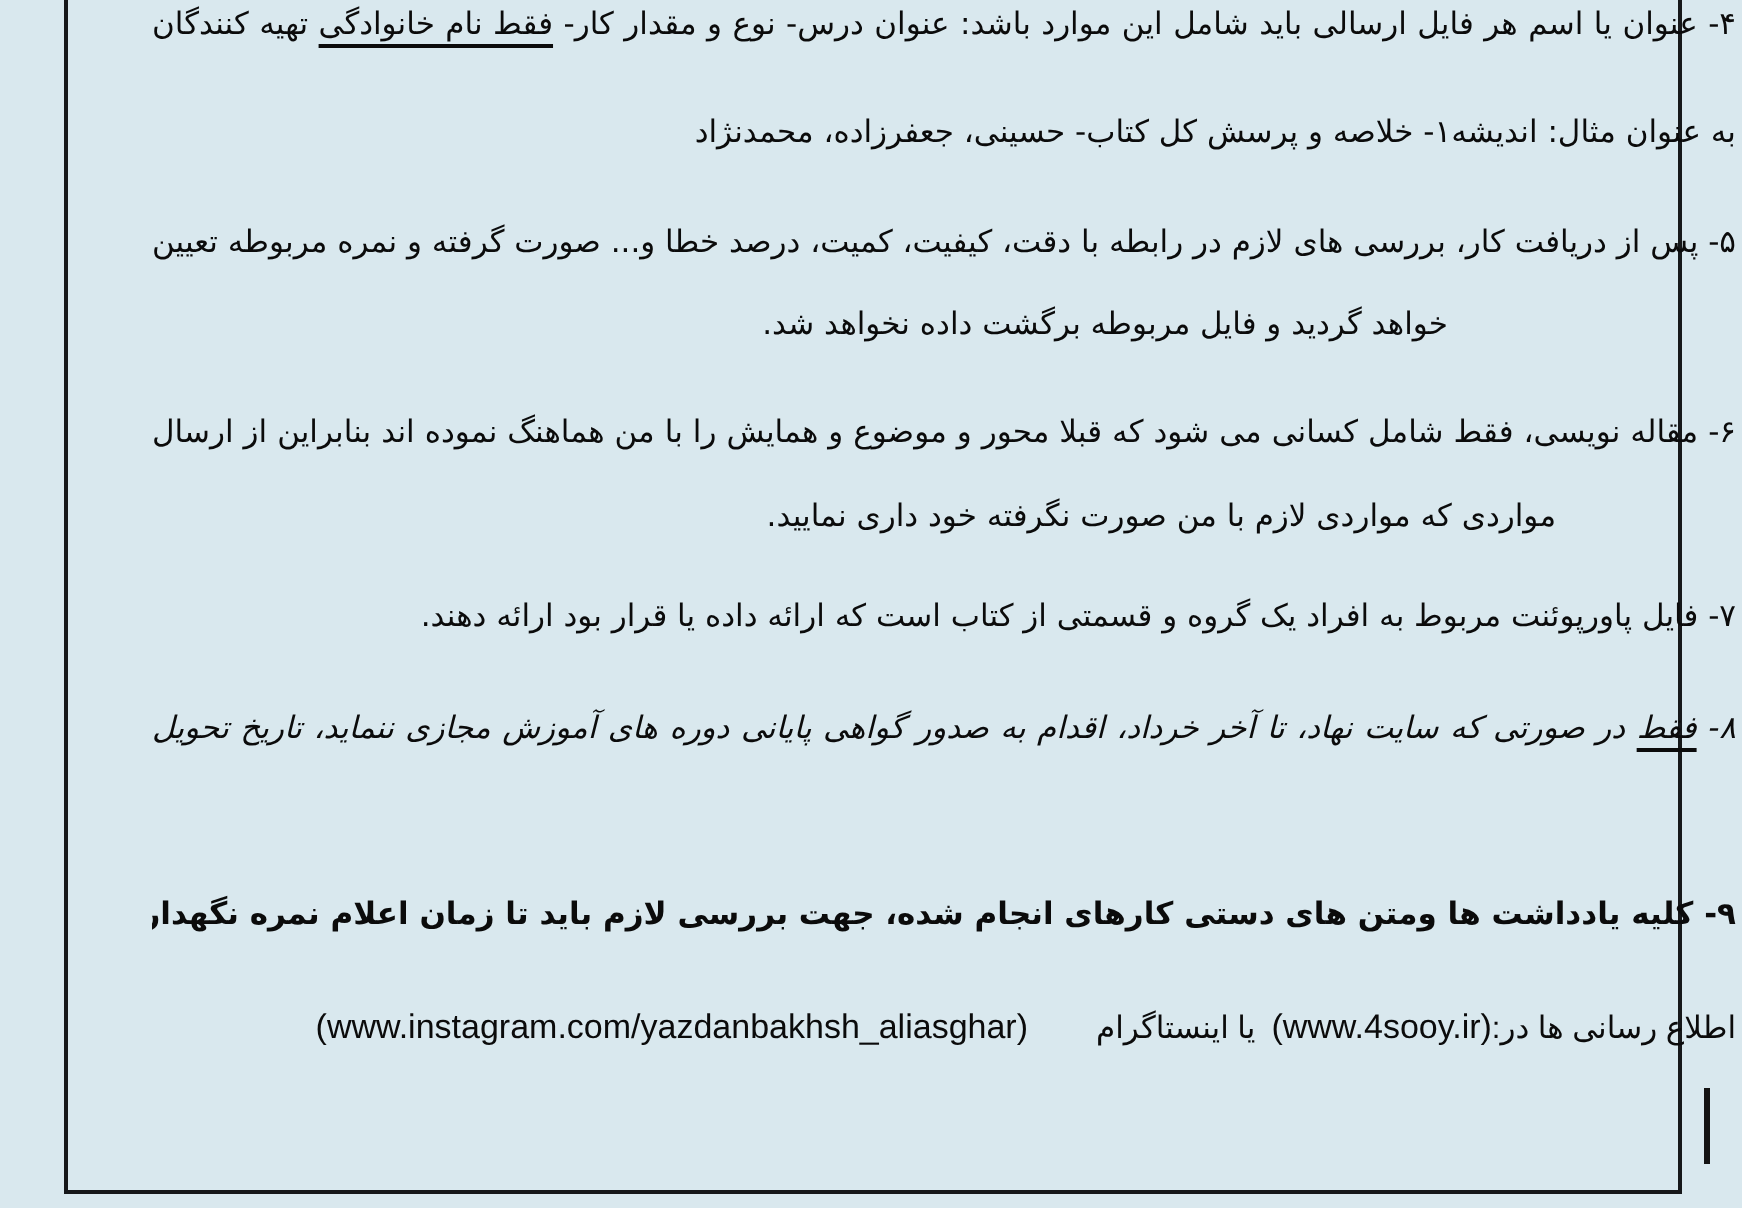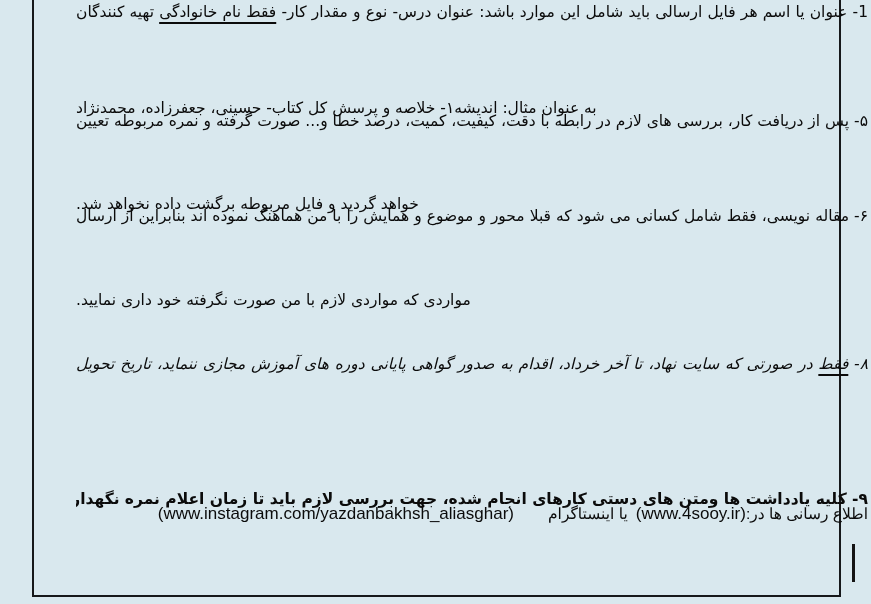--- a/index.html
+++ b/index.html
@@ -27,21 +27,21 @@
     left:42px;
     width:792px;
     height:32px;
     line-height:30px;
     font-size:15.5px;
     direction:rtl;
     overflow:hidden;
     white-space:normal;
   }
   .line.full{ text-align:justify; text-align-last:justify; }
-  .line.end{ text-align:left; white-space:nowrap;margin-top:42px; }
+  .line.end{ text-align:right; white-space:nowrap; }
   .u{
     text-decoration:underline;
     text-decoration-thickness:1.5px;
     text-underline-offset:5px;
   }
   
   .footer-line{
     position:absolute;
     left:42px;
     width:792px;
@@ -74,29 +74,30 @@
     left:818px;top:548px;
     width:3px;height:38px;
     background:#141414;
   }
 </style>
 </head>
 <body>
 
 <div class="frame">
 
-  <div class="line full" style="top:1px;"><span>1- عنوان یا اسم هر فایل ارسالی باید شامل این موارد باشد:  عنوان درس- نوع و مقدار کار- </span><span class="u">فقط نام خانوادگی</span><span> تهیه کنندگان</span></div>
+  <div class="line full" style="top:1px;"><span>۴- عنوان یا اسم هر فایل ارسالی باید شامل این موارد باشد:  عنوان درس- نوع و مقدار کار- </span><span class="u">فقط نام خانوادگی</span><span> تهیه کنندگان</span></div>
   <div class="line end" style="top:55px;">به عنوان مثال: اندیشه۱- خلاصه و پرسش کل کتاب- حسینی، جعفرزاده، محمدنژاد</div>
 
   <div class="line full" style="top:110px;">۵- پس از دریافت کار، بررسی های لازم در رابطه با دقت، کیفیت، کمیت، درصد خطا و... صورت گرفته و نمره مربوطه تعیین</div>
   <div class="line end" style="top:151px; padding-left:0; width:648px;">خواهد گردید و فایل مربوطه برگشت داده نخواهد شد.</div>
 
   <div class="line full" style="top:205px;">۶- مقاله نویسی، فقط شامل کسانی می شود که قبلا محور و موضوع و همایش را با من هماهنگ نموده اند بنابراین از ارسال</div>
   <div class="line end" style="top:247px; width:702px;">مواردی که مواردی لازم با من صورت نگرفته خود داری نمایید.</div>
 
+  <div class="line end" style="top:297px;">۷- فایل پاورپوئنت مربوط به افراد یک گروه و قسمتی از کتاب است که ارائه داده یا قرار بود ارائه دهند.</div>
 
   <div class="line full" style="top:353px;font-style:italic;"><span>۸- </span><span class="u">فقط</span><span> در صورتی که سایت نهاد، تا آخر خرداد، اقدام به صدور گواهی پایانی دوره های آموزش مجازی ننماید، تاریخ تحویل</span></div>
 
   <div class="line end" style="top:446px;font-weight:bold;">۹- کلیه یادداشت ها ومتن های دستی کارهای انجام شده، جهت بررسی لازم باید تا زمان اعلام نمره نگهداری شود.</div>
 
   <div class="footer-line">
     <span class="fa">اطلاع رسانی ها در:</span>
     <span class="url gap-sm">(www.4sooy.ir)</span>
     <span class="fa gap-lg">یا اینستاگرام</span>
     <span class="url gap-sm">(www.instagram.com/yazdanbakhsh_aliasghar)</span>

